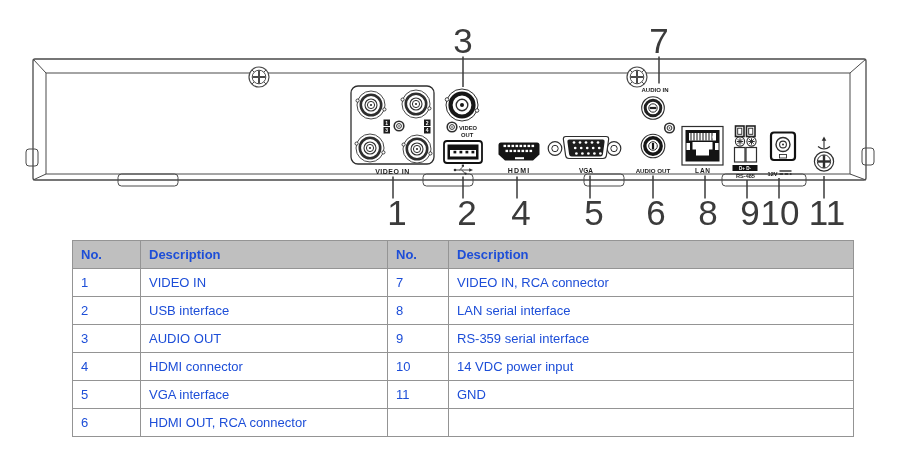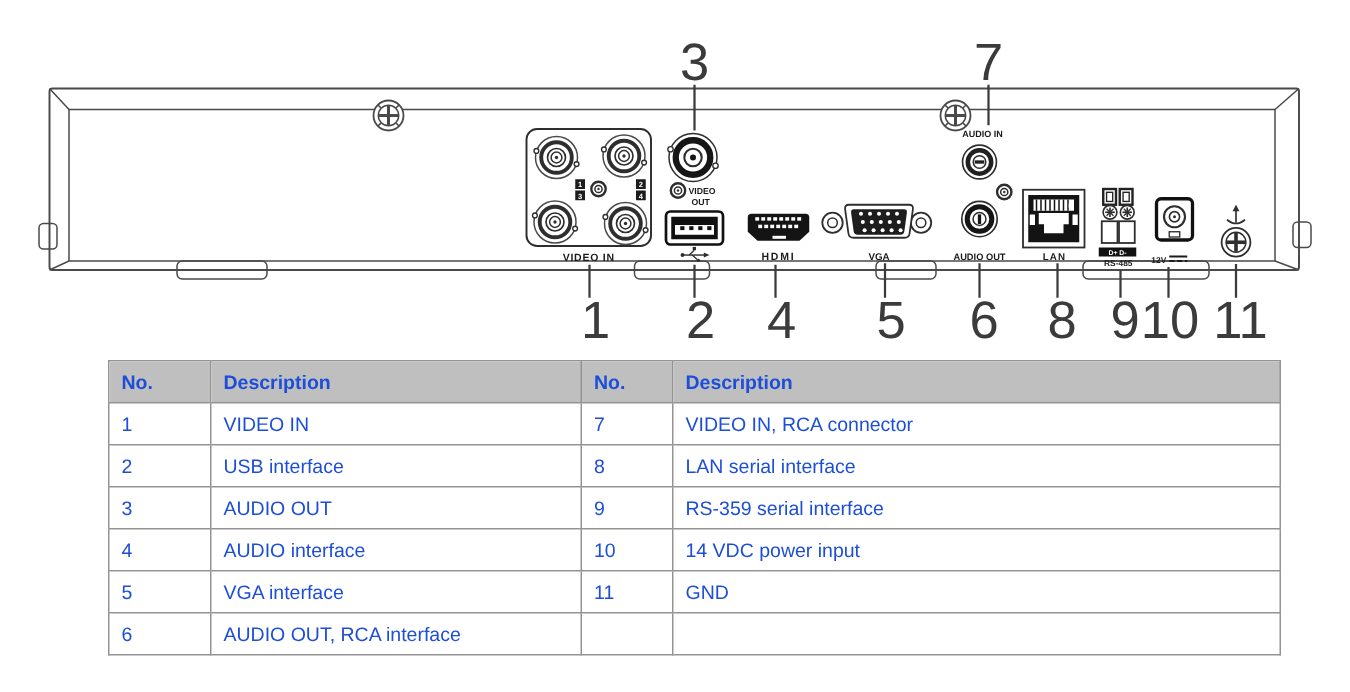--- a/index.html
+++ b/index.html
@@ -313,32 +313,32 @@
         <td>LAN serial interface</td>
       </tr>
       <tr>
         <td>3</td>
         <td>AUDIO OUT</td>
         <td>9</td>
         <td>RS-359 serial interface</td>
       </tr>
       <tr>
         <td>4</td>
-        <td>AUDIO interface</td>
+        <td>HDMI connector</td>
         <td>10</td>
         <td>14 VDC power input</td>
       </tr>
       <tr>
         <td>5</td>
         <td>VGA interface</td>
         <td>11</td>
         <td>GND</td>
       </tr>
       <tr>
         <td>6</td>
-        <td>AUDIO OUT, RCA interface</td>
+        <td>HDMI OUT, RCA connector</td>
         <td></td>
         <td></td>
       </tr>
     </tbody>
   </table>
 
 </div>
 
 </body></html>

